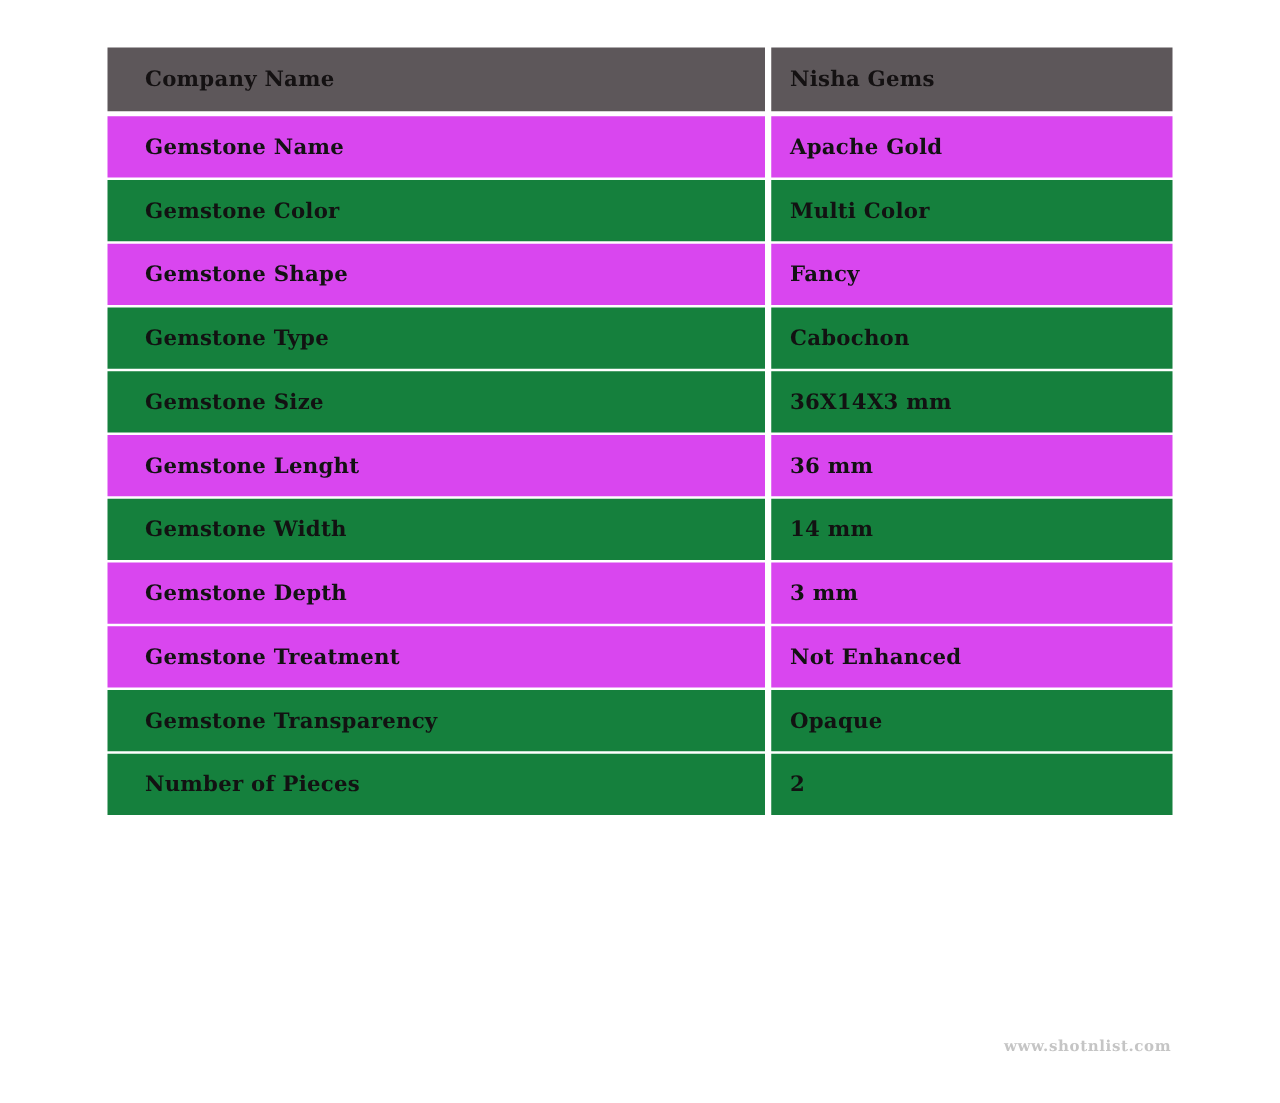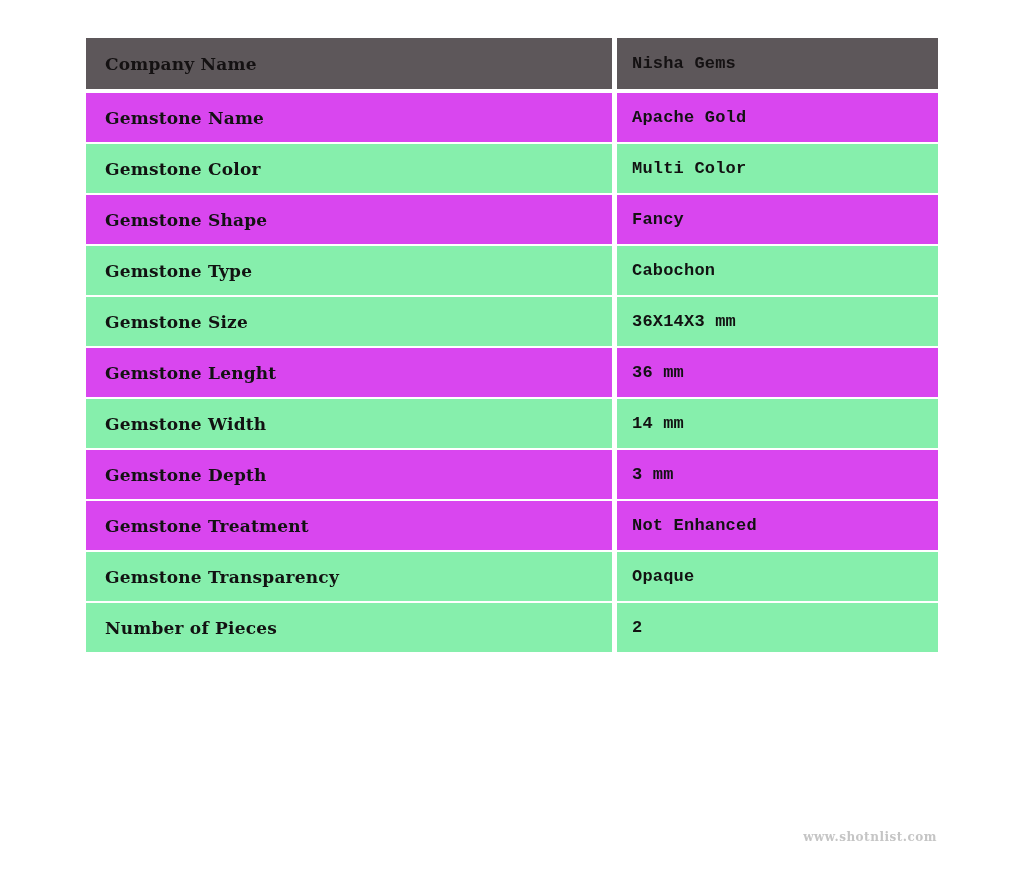--- a/index.html
+++ b/index.html
@@ -36,37 +36,36 @@
     display: flex;
     align-items: center;
     box-sizing: border-box;
     font-size: 17px;
     font-weight: 700;
     color: #121212;
     letter-spacing: 0.2px;
   }
   .cell.label-cell {
     width: 526px;
-    padding-left: 19px;
+    padding-left: 30px;
   }
   .cell.value-cell {
     flex: 1;
     margin-left: 5px; 
     padding-left: 15px;
-    font-family: Liberation Mono, monospace;
   }
   .header-row .cell {
     background: #5d575a;
     color: #141112;
   }
   .trow.alt .cell {
     background: #d946ef;
   }
   .trow.plain .cell {
-    background: #86efac;
+    background: #15803d;
   }
   .watermark {
     position: absolute;
     right: 87px;
     top: 830px;
     font-size: 12px;
     font-weight: 700;
     color: #c5c5c5;
     letter-spacing: 0.5px;
   }

